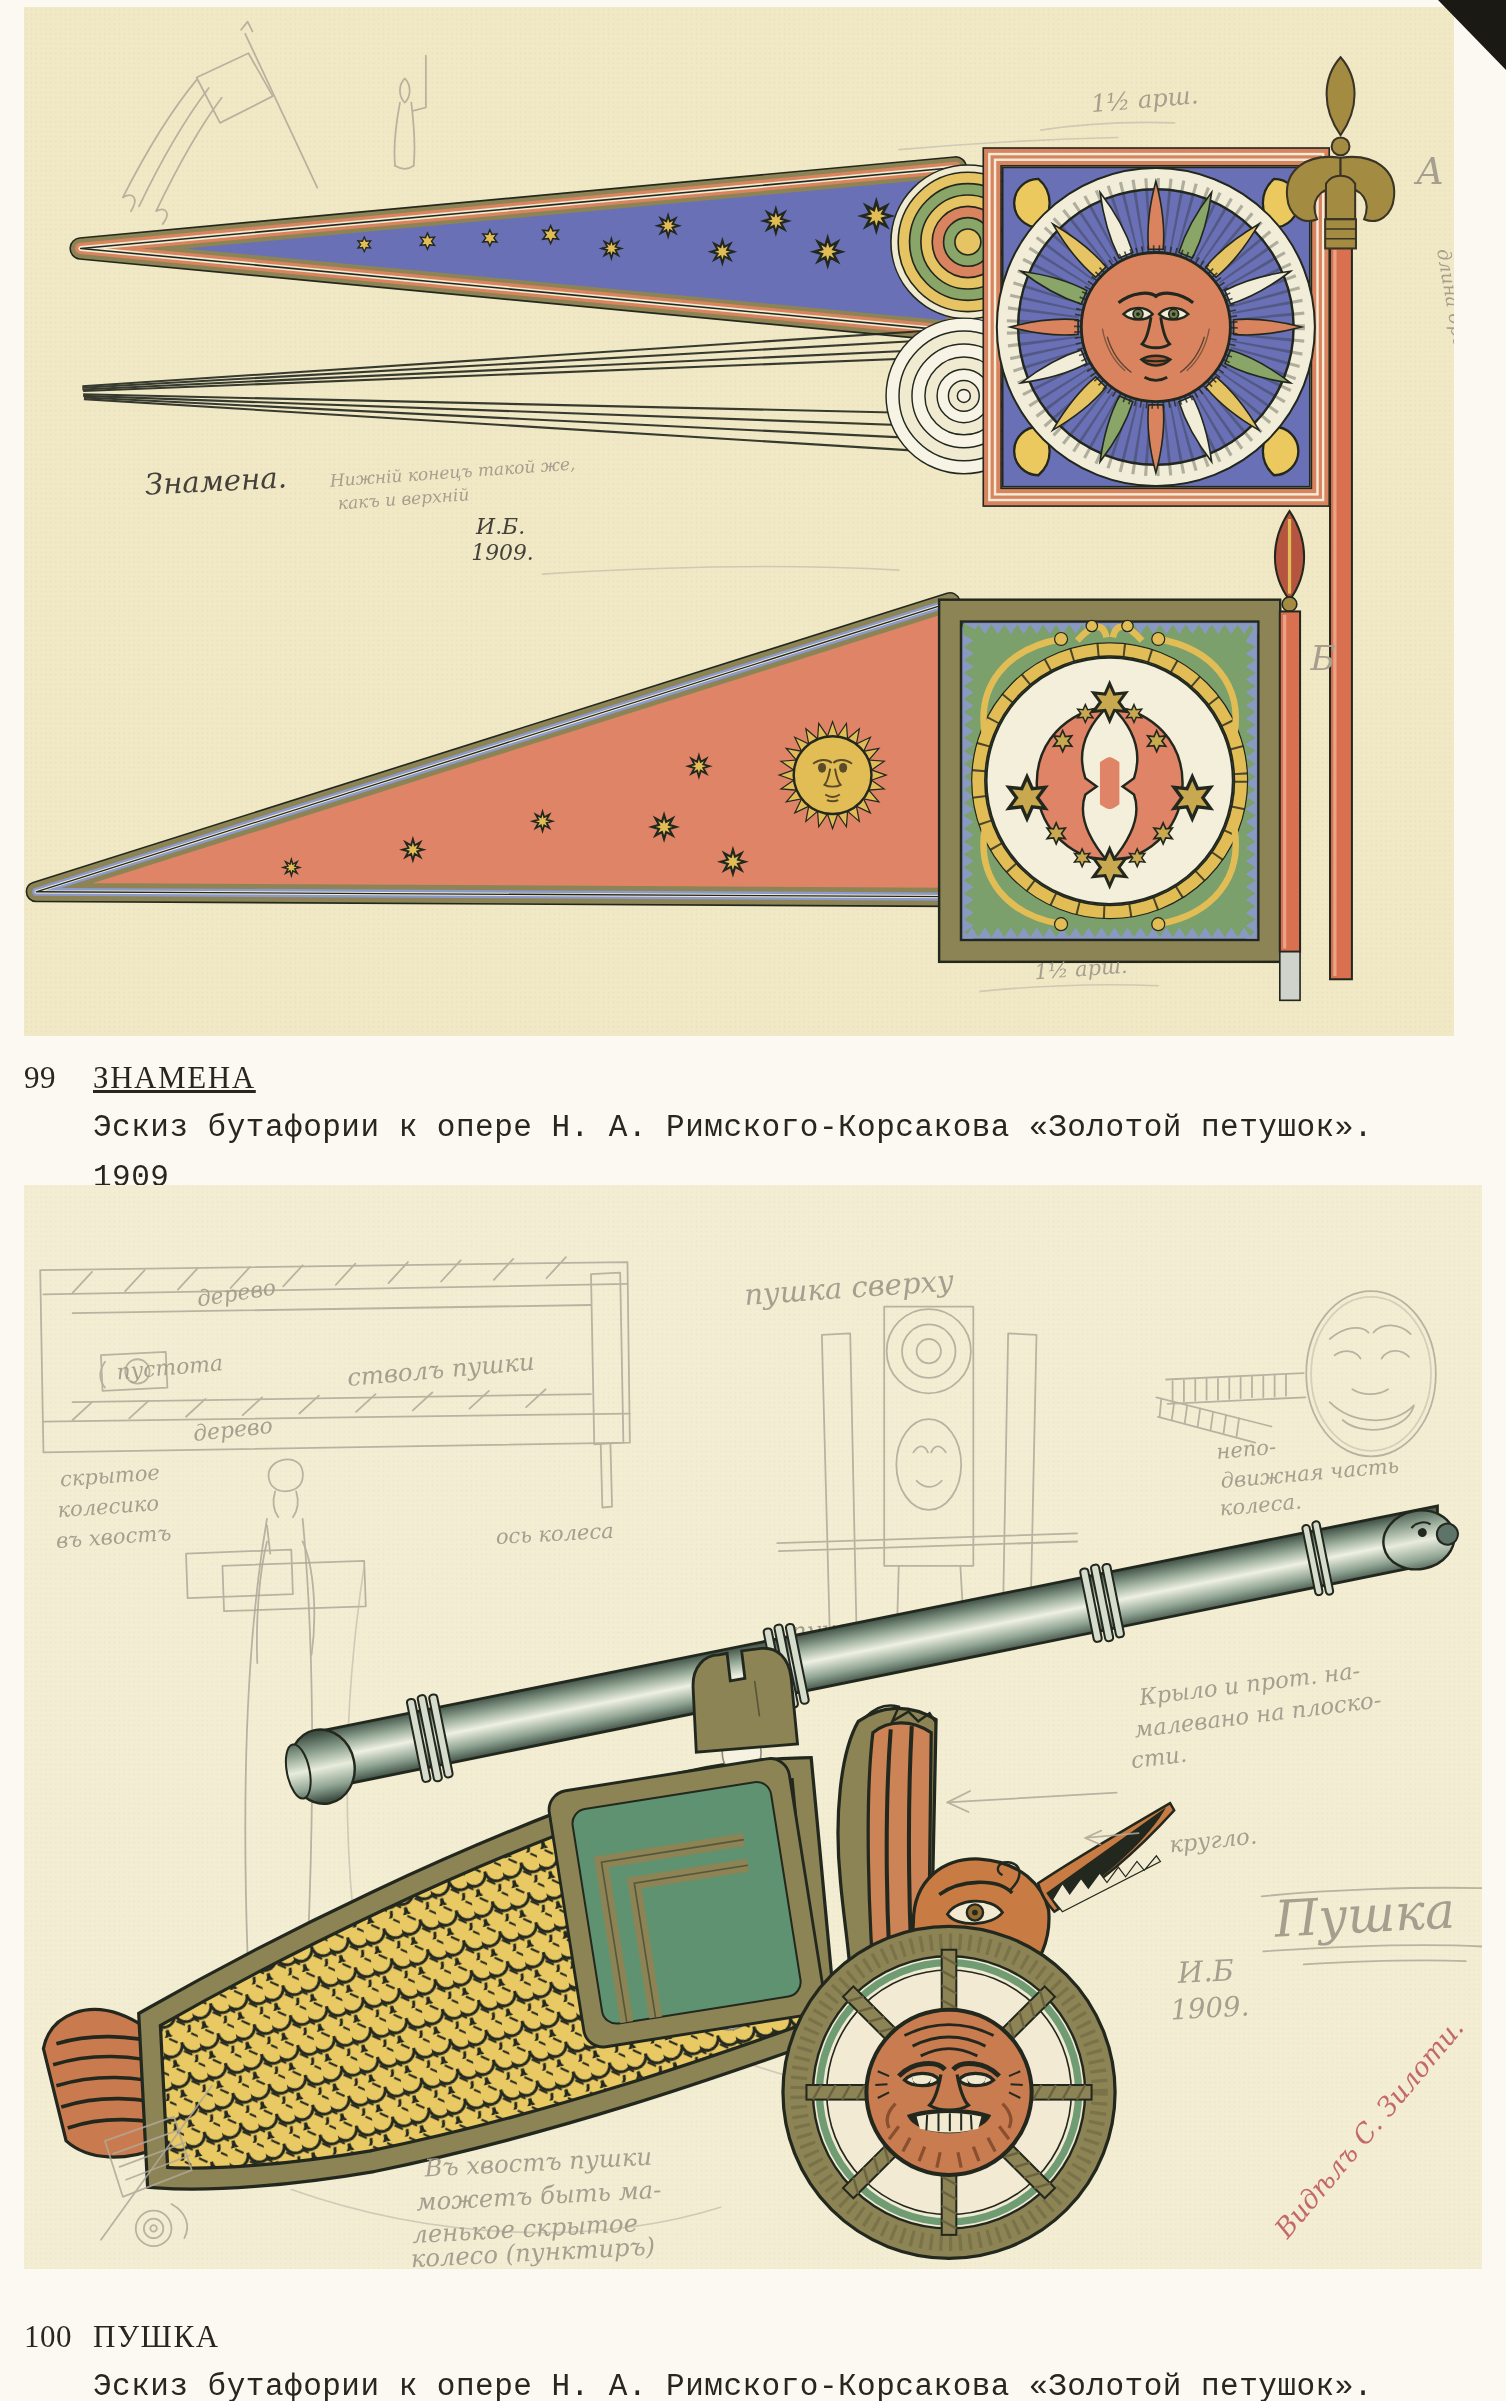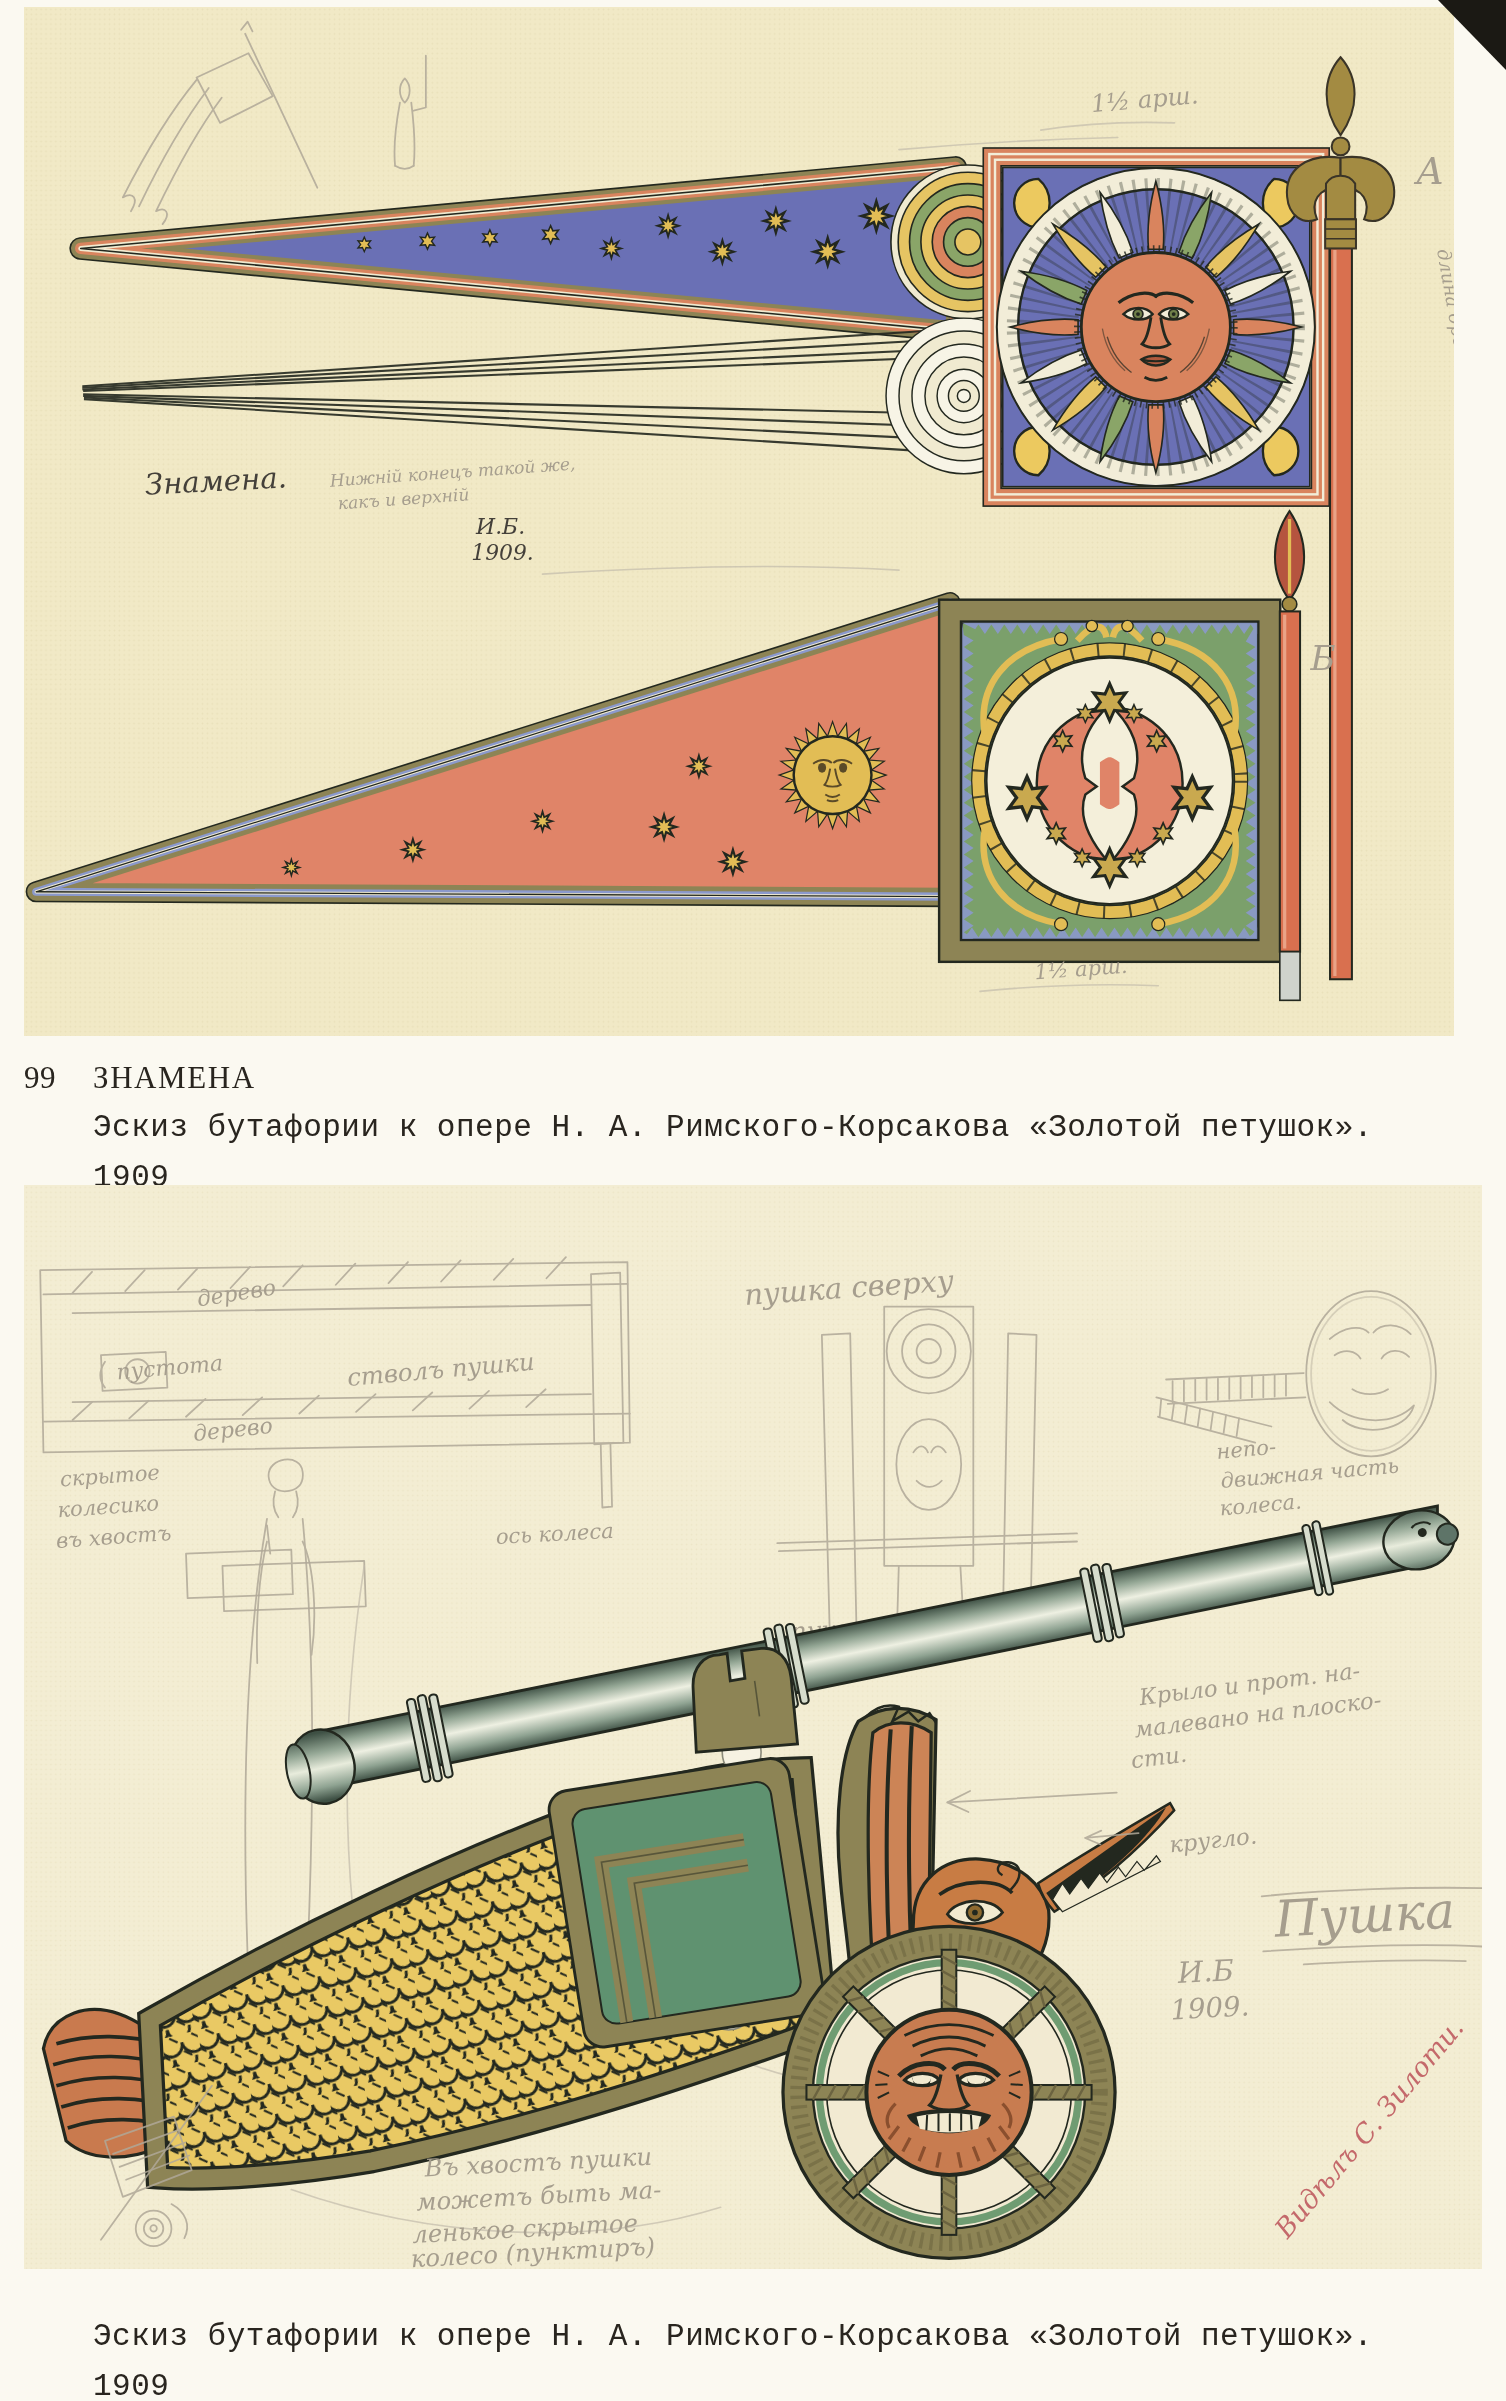--- a/index.html
+++ b/index.html
@@ -316,21 +316,21 @@
       </g>
 
       <text class="hand pcl" x="1588" y="818" font-size="42">Б</text>
       <text class="hand pcl" x="1248" y="1200" font-size="26" transform="rotate(-4 1248 1200)">1½ арш.</text>
       <path class="pl" d="M1180,1215 C1250,1208 1330,1205 1400,1208"></path>
       <path class="pl" d="M640,700 C800,690 960,688 1080,695" opacity=".4"></path>
     </svg>
   </div>
 
   <div class="cap" style="left:24px;top:1053px;width:1377px;">
-    <div><span class="num">99</span><span style="letter-spacing:1.6px;">ЗНАМЕНА</span></div>
+    <div><span class="num">99</span><span style="letter-spacing:1.6px;text-decoration:underline;">ЗНАМЕНА</span></div>
     <div class="l2">Эскиз бутафории к опере Н. А. Римского-Корсакова «Золотой петушок». 1909</div>
   </div>
 
   <div class="plate plate100">
     <svg width="1458" height="1084" viewBox="0 0 1800 1338">
       <defs>
         <linearGradient id="met" gradientUnits="userSpaceOnUse" x1="1050" y1="536" x2="1064" y2="606">
           <stop offset="0" stop-color="#3e5044"></stop>
             <stop offset=".25" stop-color="#93a694"></stop>
           <stop offset=".5" stop-color="#eef0e2"></stop>
@@ -589,18 +589,19 @@
       <text class="hand pcl" x="495" y="1224" font-size="30" transform="rotate(-3 495 1224)">Въ хвостъ пушки</text>
       <text class="hand pcl" x="485" y="1266" font-size="30" transform="rotate(-3 485 1266)">можетъ быть ма-</text>
       <text class="hand pcl" x="480" y="1306" font-size="30" transform="rotate(-3 480 1306)">ленькое скрытое</text>
       <text class="hand pcl" x="478" y="1336" font-size="30" transform="rotate(-3 478 1336)">колесо (пунктиръ)</text>
 
       <text class="hand red" font-size="33" transform="translate(1560,1302) rotate(-50)">Видѣлъ С. Зилоти.</text>
     </svg>
   </div>
 
   <div class="cap" style="left:24px;top:2312px;width:1377px;">
+    <div><span class="num">100</span><span style="letter-spacing:1.6px;">ПУШКА</span></div>
     <div class="l2">Эскиз бутафории к опере Н. А. Римского-Корсакова «Золотой петушок». 1909</div>
   </div>
 
   <div class="corner"></div>
 </div>
 
 
 </body></html>

